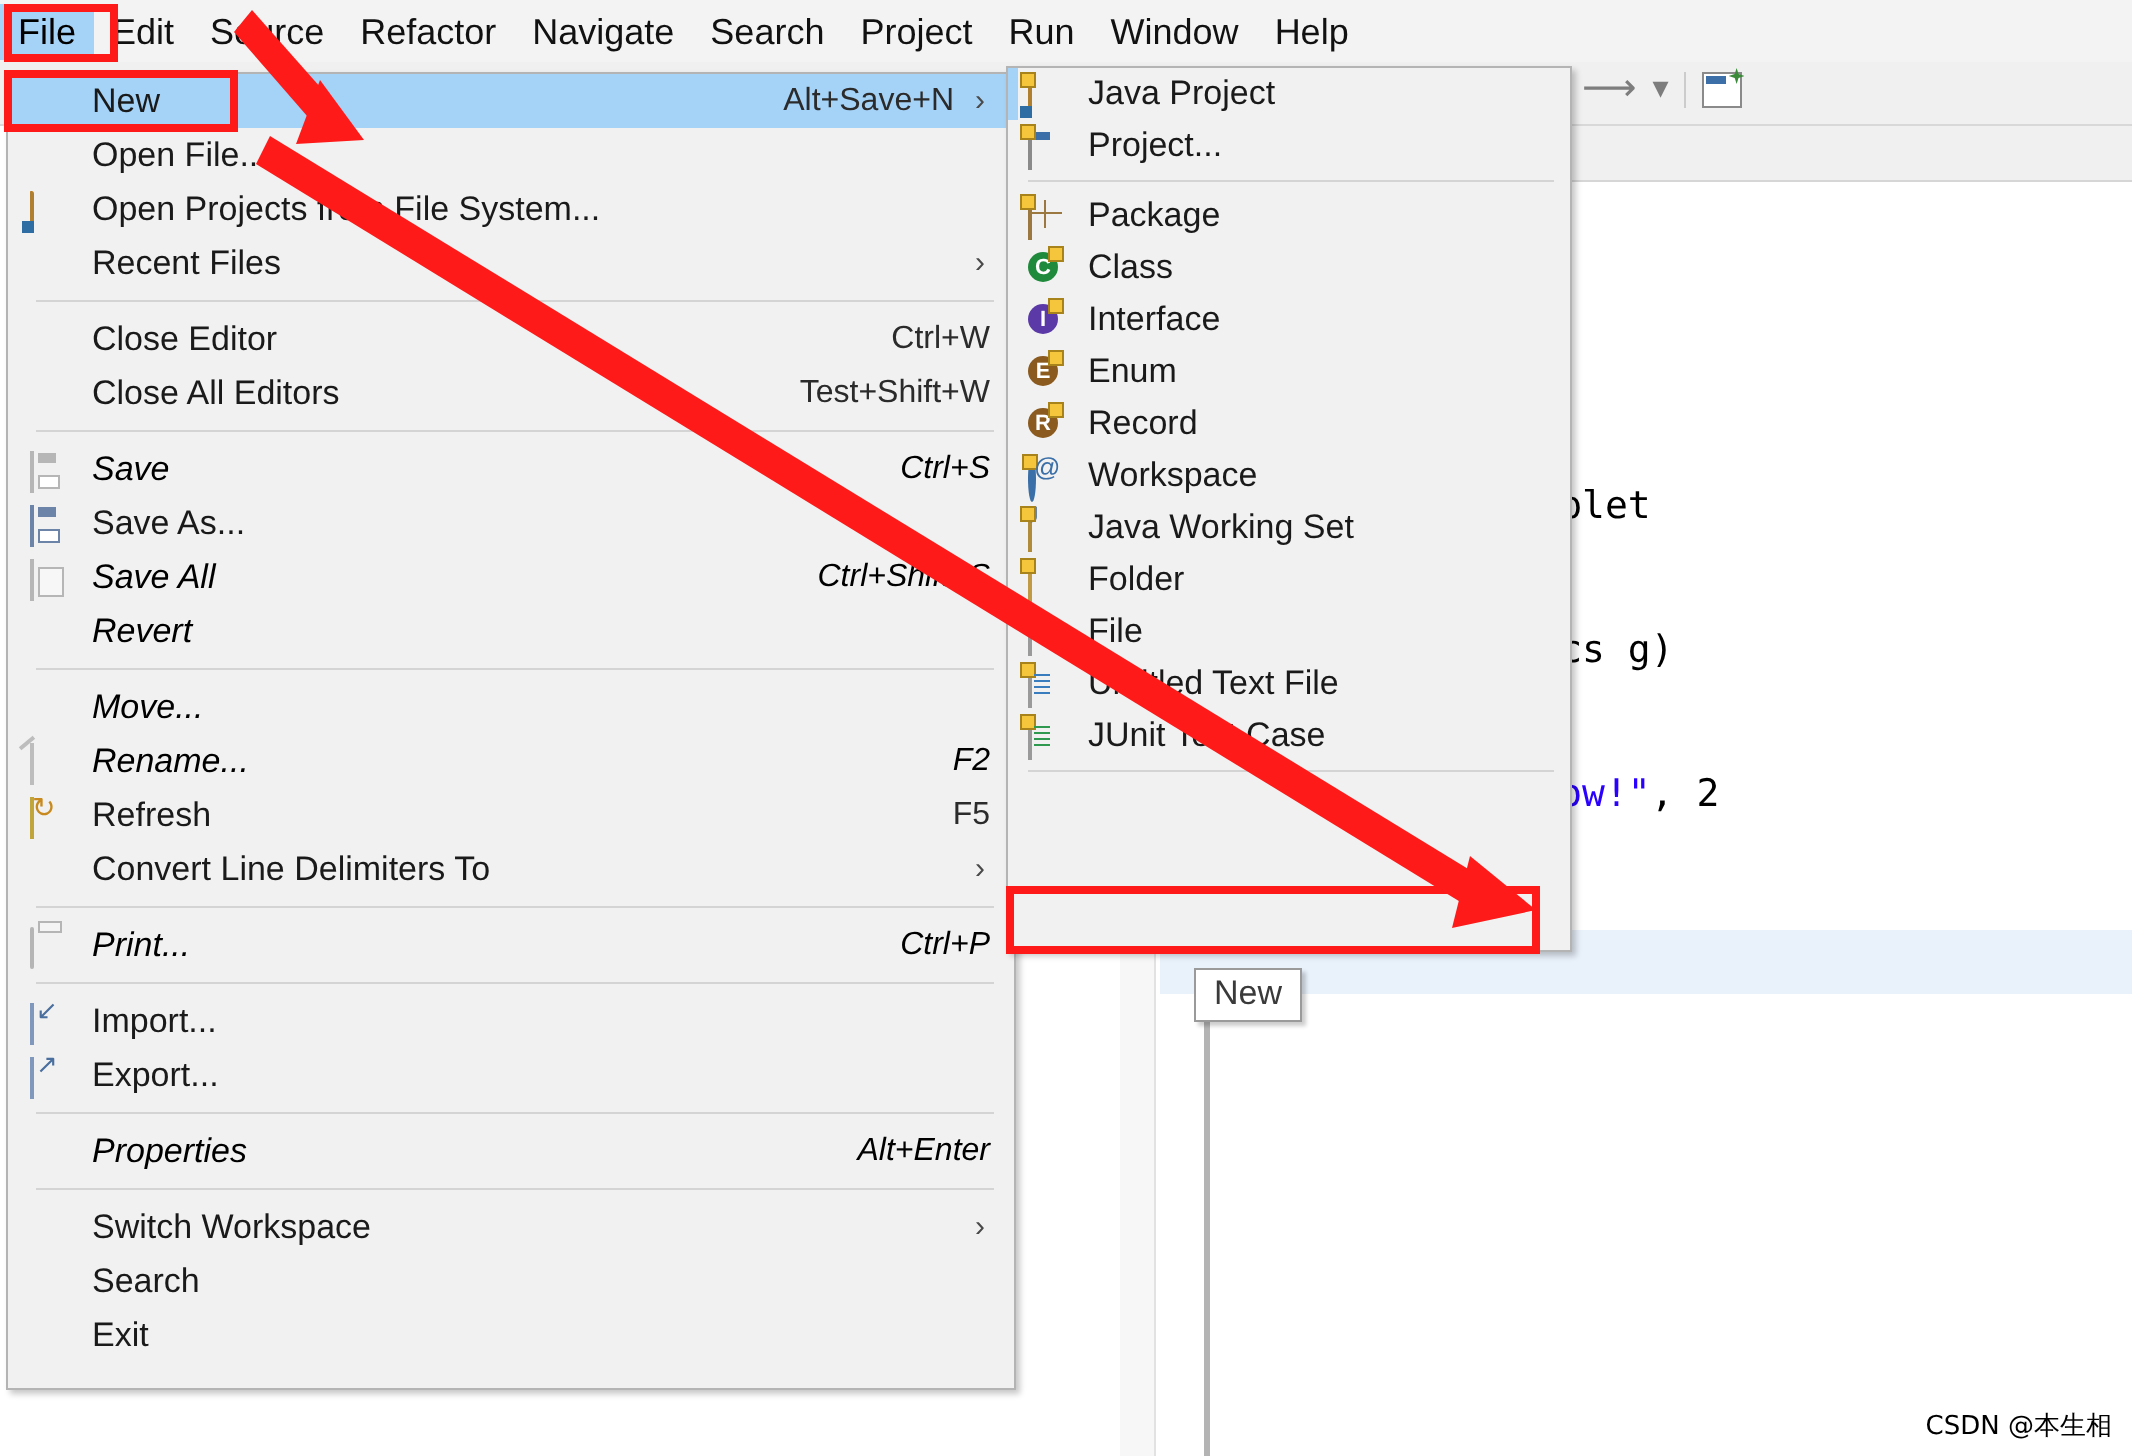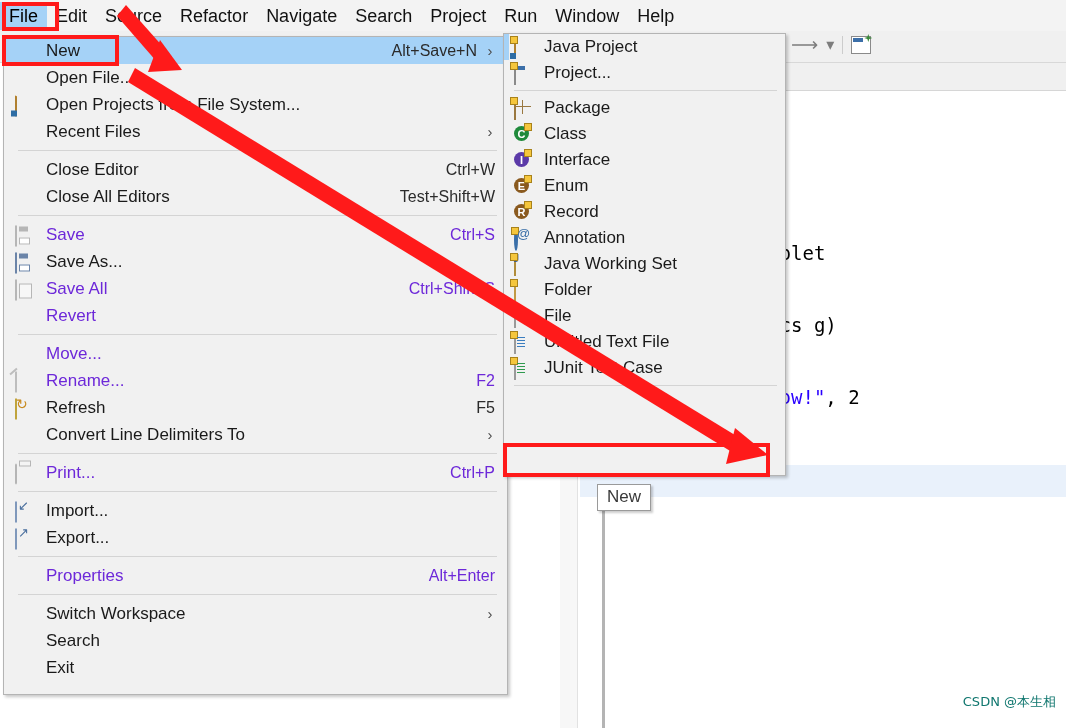--- a/index.html
+++ b/index.html
@@ -90,21 +90,21 @@
     font-size: 17px; color: #1a1a1a;
   }
   .mi {
     position: relative; height: 27px; display: flex; align-items: center;
     padding-left: 42px; padding-right: 12px; white-space: nowrap;
   }
   .mi.h { background: #a5d2f7; }
   .mi .lbl { flex: 0 0 auto; }
   .mi .acc { margin-left: auto; color: #2b2b2b; font-size: 16px; }
   .mi .arrow { margin-left: 8px; color: #4a4a4a; font-size: 15px; width: 10px; text-align: center;}
-  .mi.dis .lbl, .mi.dis .acc { color: #6d28d9; }
+  .mi.dis .lbl, .mi.dis .acc { color: #000000; font-style: italic; }
   .mi .ico {
     position: absolute; left: 11px; top: 50%; transform: translateY(-50%);
     width: 18px; height: 17px;
   }
   .sep { height: 1px; background: #d4d4d4; margin: 5px 10px 5px 14px; }
 
   
   .submenu {
     position: absolute; left: 503px; top: 33px; width: 283px; height: 443px;
     background: #f1f1f1; border: 1px solid #b4b4b4;
@@ -126,22 +126,22 @@
     box-shadow: 2px 2px 2px rgba(0,0,0,0.2); z-index: 40;
   }
 
   
   .ann { position: absolute; z-index: 60; pointer-events: none; }
   .redbox { border: 4px solid #ff1a1a; background: transparent; }
   .redarrow-svg { position: absolute; left: 0; top: 0; width: 1066px; height: 728px; z-index: 55; pointer-events: none; }
 
   
   .watermark {
-    position: absolute; right: 10px; bottom: 17px;
-    font-size: 13px; color: #0f766e; z-index: 70;
+    position: absolute; right: 10px; bottom: 6px;
+    font-size: 13px; color: #000000; z-index: 70;
     font-family: "DejaVu Sans", sans-serif;
   }
 
   
   .ic-folder { width:17px; height:14px; background:#f0c070; border:1px solid #b08030; border-radius:1px 3px 2px 2px; position:relative; }
   .ic-folder::after{ content:""; position:absolute; right:-1px; bottom:-1px; width:6px; height:6px; background:#2e6da4; }
   .ic-folder-plain { width:17px; height:14px; background:#f5d99a; border:1px solid #c09a45; border-radius:1px 3px 2px 2px; }
   .ic-disk { width:15px; height:15px; background:#dfe7f2; border:1px solid #6b84a8; position:relative; }
   .ic-disk::before{ content:""; position:absolute; left:3px; top:0; width:9px; height:5px; background:#6b84a8; }
   .ic-disk::after{ content:""; position:absolute; left:3px; bottom:1px; width:9px; height:5px; background:#ffffff; border:1px solid #6b84a8; }
@@ -372,21 +372,21 @@
       <span class="lbl">Enum</span>
     </div>
     <div class="mi">
       <span class="ico">
           <span class="sq-circle" style="background:#8a5a1f">R<span class="badge"></span></span>
         </span>
       <span class="lbl">Record</span>
     </div>
     <div class="mi">
       <span class="ico"><span class="ic-at" style="position:relative"><span class="badge"></span></span></span>
-      <span class="lbl">Annotation</span>
+      <span class="lbl">Workspace</span>
     </div>
     <div class="mi">
       <span class="ico"><span class="ic-jwset" style="position:relative"><span class="badge"></span></span></span>
       <span class="lbl">Java Working Set</span>
     </div>
     <div class="mi">
       <span class="ico"><span class="ic-folder-plain" style="position:relative"><span class="badge"></span></span></span>
       <span class="lbl">Folder</span>
     </div>
     <div class="mi">

